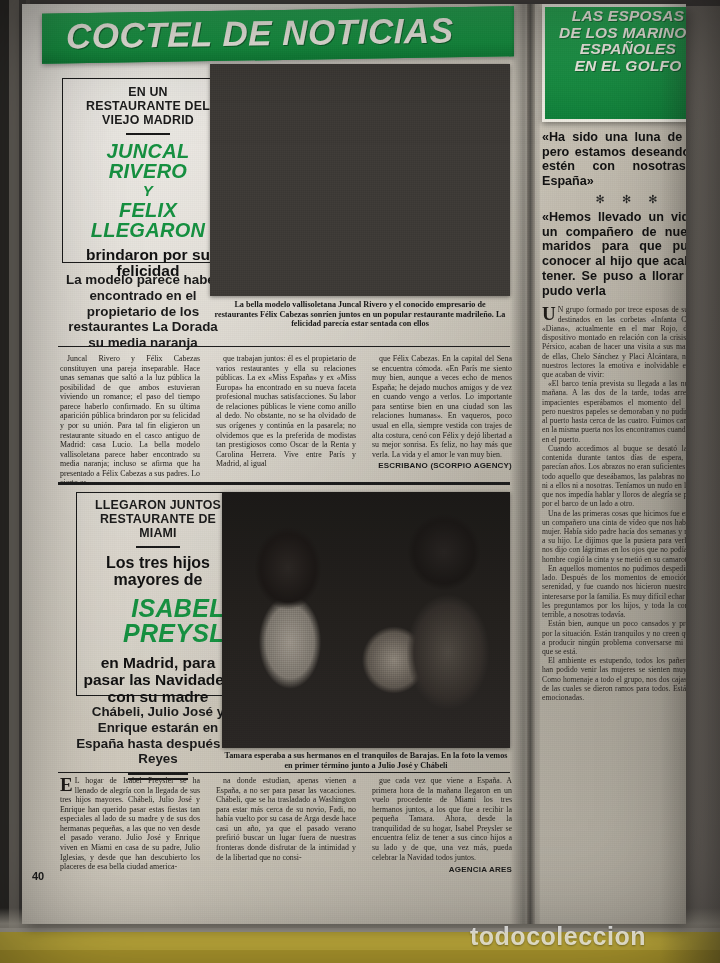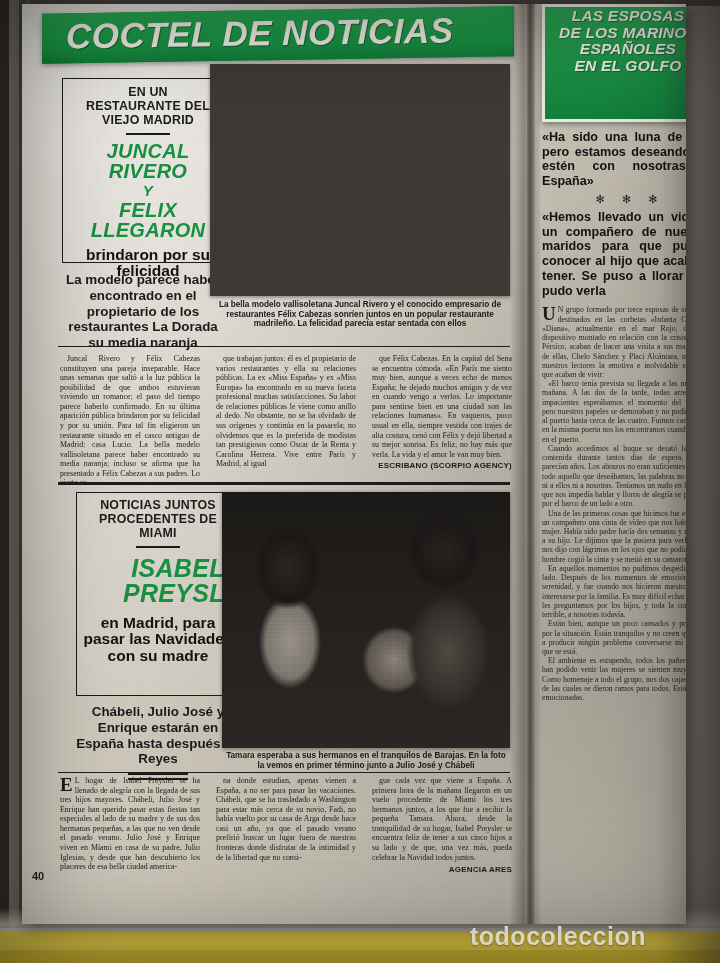--- a/index.html
+++ b/index.html
@@ -69,21 +69,21 @@
   .hl-green{font-weight:bold;font-style:italic;color:#159140;text-align:center;
       line-height:1.0;letter-spacing:.3px;}
   .subhead{font-weight:bold;font-size:15.5px;color:#111;text-align:center;line-height:1.08;}
   .deck{font-weight:bold;font-size:13.4px;color:#1a1a1a;text-align:center;line-height:1.18;}
 
   .body-col{font-family:"Liberation Serif",serif;font-size:7.9px;line-height:1.21;
       color:#23201c;text-align:justify;}
   .body-col p{margin:0;text-indent:7px;}
   .body-col p:first-child{text-indent:7px;}
 
-  .caption{font-family:Liberation Sans, sans-serif;font-weight:bold;font-size:8.2px;
+  .caption{font-family:Liberation Serif, serif;font-weight:bold;font-size:8.2px;
       line-height:1.17;color:#171717;text-align:center;}
 
   .byline{font-family:"Liberation Sans",sans-serif;font-weight:bold;font-size:8px;
       color:#1a1a1a;text-align:right;letter-spacing:.2px;}
 
   
   .box1{position:absolute;left:40px;top:74px;width:162px;height:185px;
       border:1.6px solid #1a1a1a;box-sizing:border-box;padding:7px 6px 0 16px;
       background:rgba(255,255,255,.12);}
   .rule-sm{width:44px;height:2px;background:#1a1a1a;margin:5px auto 6px auto;}
@@ -194,22 +194,23 @@
       <p>que trabajan juntos: él es el propietario de varios restaurantes y ella su relaciones públicas. La ex «Miss España» y ex «Miss Europa» ha encontrado en su nueva faceta profesional muchas satisfacciones. Su labor de relaciones públicas le viene como anillo al dedo. No obstante, no se ha olvidado de sus orígenes y continúa en la pasarela; no olvidemos que es la preferida de modistas tan prestigiosos como Oscar de la Renta y Carolina Herrera. Vive entre París y Madrid, al igual</p>
     </div>
     <div class="a1c body-col" style="left:350px;">
       <p>que Félix Cabezas. En la capital del Sena se encuentra cómoda. «En París me siento muy bien, aunque a veces echo de menos España; he dejado muchos amigos y de vez en cuando vengo a verlos. Lo importante para sentirse bien en una ciudad son las relaciones humanas». En vaqueros, poco usual en ella, siempre vestida con trajes de alta costura, cenó con Félix y dejó libertad a su mejor sonrisa. Es feliz, no hay más que verla. La vida y el amor le van muy bien.</p>
       <div class="byline" style="margin-top:2px;">ESCRIBANO (SCORPIO AGENCY)</div>
     </div>
 
     <div class="hr-thick" style="left:36px;top:478px;width:452px;height:2.6px;"></div>
 
     <div class="box2">
-      <div class="kicker">NOTICIAS JUNTOS PROCEDENTES DE MIAMI</div>
+      <div class="kicker">LLEGARON JUNTOS RESTAURANTE DE MIAMI</div>
       <div class="rule-sm"></div>
+      <div class="subhead" style="font-size:16px;">Los tres hijos mayores de</div>
       <div class="hl-green" style="font-size:25px;margin-top:8px;margin-left:40px;">ISABEL PREYSLER</div>
       <div class="subhead" style="font-size:15.5px;margin-top:9px;">en Madrid, para pasar las Navidades con su madre</div>
     </div>
 
     <div style="position:absolute;left:54px;top:700px;width:164px;">
       <div class="deck">Chábeli, Julio José y Enrique estarán en España hasta después de Reyes</div>
       <div class="rule-dbl"></div>
     </div>
 
     <div class="photo" style="left:200px;top:488px;width:288px;height:256px;

